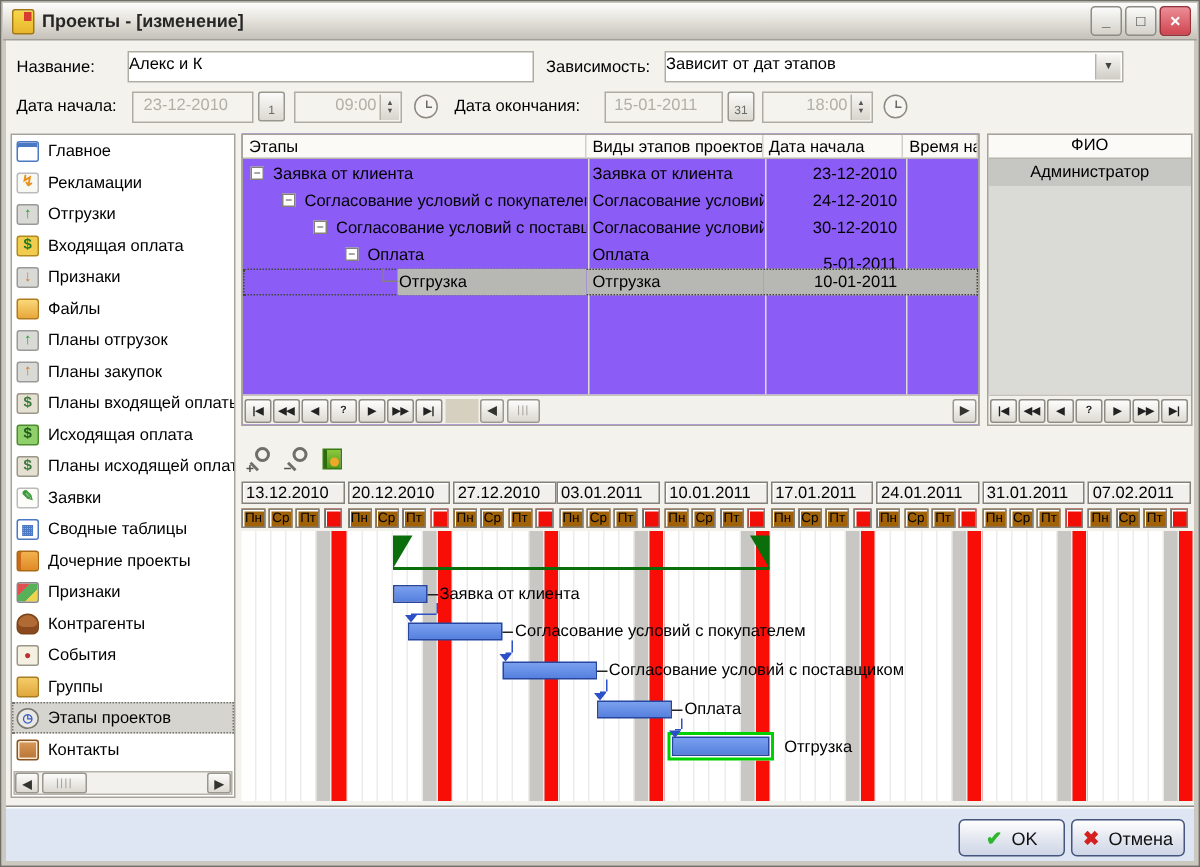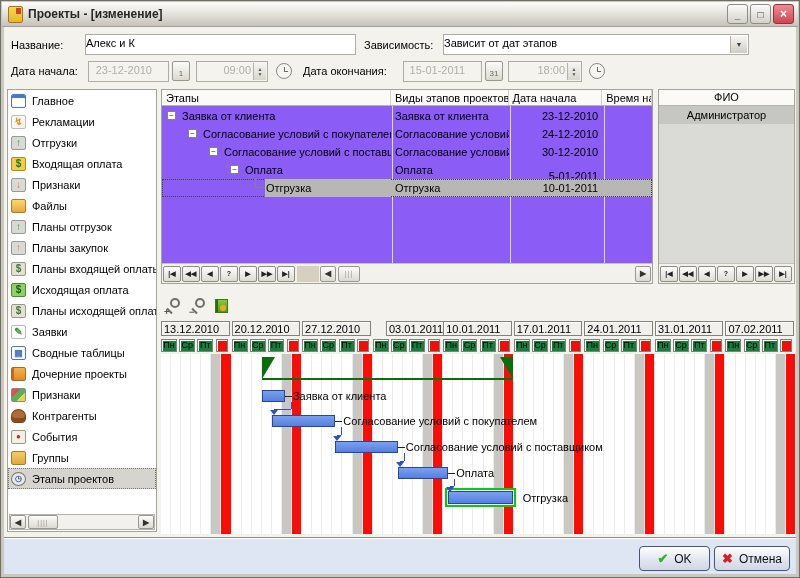--- a/index.html
+++ b/index.html
@@ -101,21 +101,21 @@
   .mag-handle{position:absolute;left:2px;bottom:3px;width:7px;height:2px;background:#6f6f69;transform:rotate(45deg);}
   .mag-sign{position:absolute;left:0;bottom:-2px;font-size:9px;font-weight:bold;color:#55554f;}
   .gbook{position:absolute;left:1px;top:2px;width:13px;height:14px;background:linear-gradient(180deg,#8cc83c,#4e9a1e);
     border:1px solid #3a7a12;box-shadow:inset 2px 0 0 #2e6a0e;}
   .gbook::after{content:"";position:absolute;right:1px;bottom:1px;width:6px;height:6px;border-radius:50%;background:#f0a828;}
   .gweeks,.gdays{position:absolute;left:0;right:0;}
   .gweeks{top:27px;height:16px;}
   .gdays{top:45px;height:14px;}
   .wcell{position:absolute;height:15px;background:#f1f0ec;border:1px solid #83817a;box-shadow:inset 1px 1px 0 #fff;
     padding:1px 2px;white-space:nowrap;overflow:hidden;font-size:11px;}
-  .dcell{position:absolute;height:13px;background:#15803d;border:1px solid #83817a;box-shadow:inset 1px 1px 0 #fff;
+  .dcell{position:absolute;height:13px;background:#a16207;border:1px solid #83817a;box-shadow:inset 1px 1px 0 #fff;
     font-size:9px;line-height:11px;text-align:center;}
   .dcell.red{background:#f20d06;}
   .gbody{position:absolute;left:0;top:60px;width:635px;height:180px;background:#fff;overflow:hidden;}
   .gcol{position:absolute;top:0;bottom:0;border-right:1px solid #ececea;}
   .gcol.sat{background:#c9c7c4;}
   .gcol.sun{background:#f90d07;}
   .gsum-line{position:absolute;height:2px;}
   .gsum-tri{position:absolute;width:0;height:0;}
   .gbar{position:absolute;height:12px;border:1px solid #27479e;background:linear-gradient(180deg,#7aa0ee,#5580de);}
   .gsel{position:absolute;border:2px solid #00d000;background:#fff;padding:1px;}
@@ -240,20 +240,24 @@
           <span class="sicon ic-event">●</span>
           <span>События</span>
         </div>
         <div class="side-item">
           <span class="sicon ic-folder2"></span>
           <span>Группы</span>
         </div>
         <div class="side-item selected">
           <span class="sicon ic-stage">◷</span>
           <span>Этапы проектов</span>
+        </div>
+        <div class="side-item">
+          <span class="sicon ic-contact"></span>
+          <span>Контакты</span>
         </div>
       </div>
     <div class="hscroll" style="left:1px;right:1px;bottom:1px;">
       <span class="sbtn">◀</span>
       <span class="sthumb">||||</span>
       <span class="sbtn right">▶</span>
     </div>
   </div>
 
   <div class="stages-panel">
@@ -362,21 +366,21 @@
           <span class="mag-sign">−</span>
       </span>
       <span class="gtool">
         <span class="gbook"></span>
       </span>
     </div>
     <div class="gweeks" id="gweeks">
         <div class="wcell" style="left: 0px; width: 68.5556px;">13.12.2010</div>
         <div class="wcell" style="left: 70.5556px; width: 68.5556px;">20.12.2010</div>
         <div class="wcell" style="left: 141.111px; width: 68.5556px;">27.12.2010</div>
-        <div class="wcell" style="left: 225px; width: 68.5556px;">03.01.2011</div>
+        <div class="wcell" style="left: 210px; width: 68.5556px;">03.01.2011</div>
         <div class="wcell" style="left: 282.222px; width: 68.5556px;">10.01.2011</div>
         <div class="wcell" style="left: 352.778px; width: 68.5556px;">17.01.2011</div>
         <div class="wcell" style="left: 423.333px; width: 68.5556px;">24.01.2011</div>
         <div class="wcell" style="left: 493.889px; width: 68.5556px;">31.01.2011</div>
         <div class="wcell" style="left: 564.444px; width: 68.5556px;">07.02.2011</div>
       </div>
     <div class="gdays" id="gdays">
         <div class="dcell" style="left: 0px; width: 16px;">Пн</div>
         <div class="dcell" style="left: 18.2px; width: 16px;">Ср</div>
         <div class="dcell" style="left: 36.4px; width: 16px;">Пт</div>

